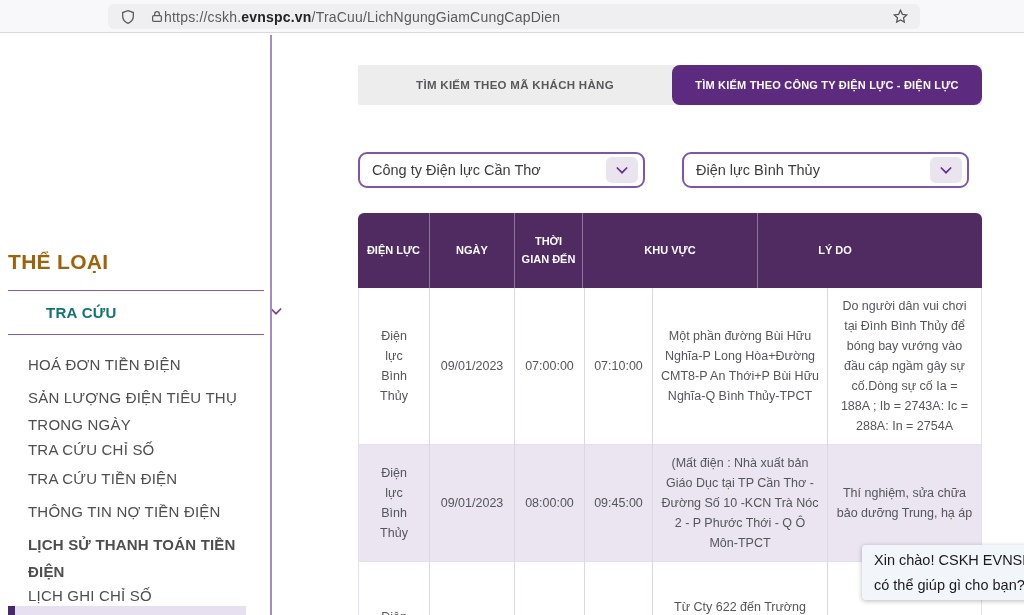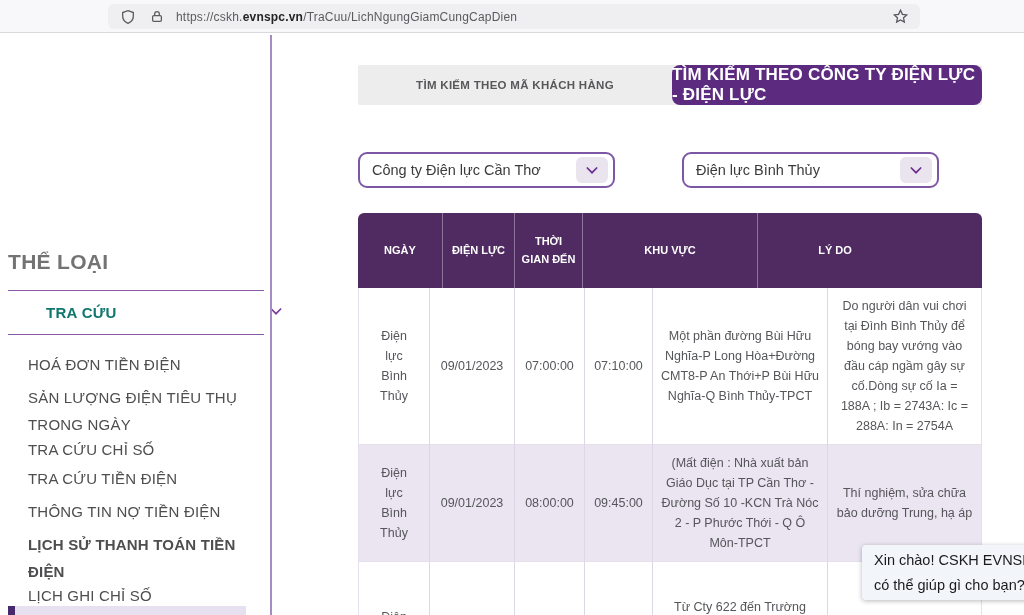--- a/index.html
+++ b/index.html
@@ -5,46 +5,46 @@
   html,body{margin:0;padding:0;background:#fff;}
   *{box-sizing:border-box;font-family:"Liberation Sans","DejaVu Sans",sans-serif;}
   #screen{position:relative;width:1024px;height:615px;overflow:hidden;background:#fff;}
 
   
   .chrome{position:absolute;left:0;top:0;width:1024px;height:33px;background:#f8f8fa;border-bottom:1px solid #d9d9db;}
   .addr-field{position:absolute;left:108px;top:4px;width:812px;height:25px;background:#efeef1;border-radius:6px;display:flex;align-items:center;}
   .addr-ico{display:inline-flex;align-items:center;justify-content:center;color:#5d5d60;}
   .addr-ico.shield{margin-left:12px;}
   .addr-ico.lock{margin-left:14px;}
-  .url{margin-left:12px;font-size:12px;color:#5b5b5e;letter-spacing:.2px;white-space:nowrap;}
+  .url{margin-left:0;font-size:14px;color:#5b5b5e;letter-spacing:.2px;white-space:nowrap;}
   .url .dom{color:#242426;font-weight:bold;}
   .star-btn{position:absolute;right:8px;top:1px;width:24px;height:23px;display:flex;align-items:center;justify-content:center;color:#56565a;}
 
   
   .side-title{position:absolute;left:8px;top:36px;width:260px;font-size:27px;font-weight:bold;color:#44287c;line-height:37px;}
-  .cat-head{position:absolute;left:8px;top:250px;font-size:21px;font-weight:bold;color:#737373;letter-spacing:.3px;}
+  .cat-head{position:absolute;left:8px;top:250px;font-size:21px;font-weight:bold;color:#a16207;letter-spacing:.3px;}
   .hr-purple{position:absolute;left:8px;width:256px;height:0;border-top:1px solid #8a5aa8;}
   .hr1{top:290px;} .hr2{top:334px;}
   .sec-head{position:absolute;left:8px;top:304px;width:256px;font-size:15px;font-weight:bold;color:#0f766e;letter-spacing:.3px;cursor:pointer;margin-left:38px;}
   .sec-head svg{position:absolute;right:18px;top:-1px;}
   .menu-item{position:absolute;left:28px;width:232px;font-size:15px;color:#4e4e50;line-height:27px;letter-spacing:.2px;cursor:pointer;}
   .mi0{top:351px;} .mi1{top:384px;} .mi2{top:436px;} .mi3{top:465px;} .mi4{top:498px;} .mi5{top:531px;font-weight:bold;} .mi6{top:582px;}
   .sel-stub{position:absolute;left:8px;top:606px;width:238px;height:28px;background:#e7e0f0;}
   .sel-accent{position:absolute;left:0;top:0;width:7px;height:28px;background:#472a6e;}
   .vdivider{position:absolute;left:270px;top:35px;width:2px;height:580px;background:#a68cc2;}
 
   
   .tabbar{position:absolute;left:358px;top:65px;width:624px;height:40px;background:#ededee;border-radius:2px;}
   .tab-inactive{position:absolute;left:0;top:0;width:314px;height:40px;display:flex;align-items:center;justify-content:center;
     font-size:11.5px;font-weight:bold;color:#58585a;letter-spacing:.3px;cursor:pointer;}
   .tab-active{position:absolute;left:314px;top:0;width:310px;height:40px;display:flex;align-items:center;justify-content:center;
-    background:#5c2b80;border-radius:8px;font-size:17px;font-weight:bold;color:#fff;letter-spacing:.2px;cursor:pointer;}
+    background:#5c2b80;border-radius:8px;font-size:11px;font-weight:bold;color:#fff;letter-spacing:.2px;cursor:pointer;}
 
   
-  .dd{position:absolute;top:152px;height:36px;width:257px;background:#fff;border:2px solid #7d57a6;border-radius:9px;cursor:pointer;}
+  .dd{position:absolute;top:152px;height:36px;width:287px;background:#fff;border:2px solid #7d57a6;border-radius:9px;cursor:pointer;}
   .dd1{left:358px;} .dd2{left:682px;}
   .dd-val{position:absolute;left:12px;top:0;height:32px;display:flex;align-items:center;font-size:14.5px;color:#3b3b3d;white-space:nowrap;}
   .dd-btn{position:absolute;right:5px;top:3px;width:32px;height:26px;background:#e9e4ee;border-radius:6px;display:flex;align-items:center;justify-content:center;}
 
   
   .tbl{position:absolute;left:358px;top:213px;width:624px;}
   .thead{display:flex;background:#4f2b62;border-radius:6px 6px 0 0;overflow:hidden;height:75px;}
   .th{display:flex;align-items:center;justify-content:center;text-align:center;color:#fff;font-weight:bold;font-size:11px;
       line-height:1.55;padding:0 5px;border-right:1px solid rgba(255,255,255,.35);}
   .th:last-child{border-right:none;}
@@ -131,22 +131,22 @@
     <div class="dd-val">Điện lực Bình Thủy</div>
     <div class="dd-btn">
       <svg width="16" height="16" viewBox="0 0 24 24" fill="none" stroke="#6c2c90" stroke-width="2.6" stroke-linecap="round">
           <path d="M5 9l7 7 7-7"></path>
         </svg>
     </div>
   </div>
 
   <div class="tbl">
     <div class="thead">
+      <div class="th c0">ĐIỆN LỰC</div>
       <div class="th c1">NGÀY</div>
-      <div class="th c0">ĐIỆN LỰC</div>
       <div class="th c3">THỜI GIAN ĐẾN</div>
       <div class="th c4">KHU VỰC</div>
       <div class="th c5">LÝ DO</div>
     </div>
 
     <div class="trow r0">
       <div class="td c0">Điện lực Bình Thủy</div>
       <div class="td c1">09/01/2023</div>
       <div class="td c2">07:00:00</div>
       <div class="td c3">07:10:00</div>

